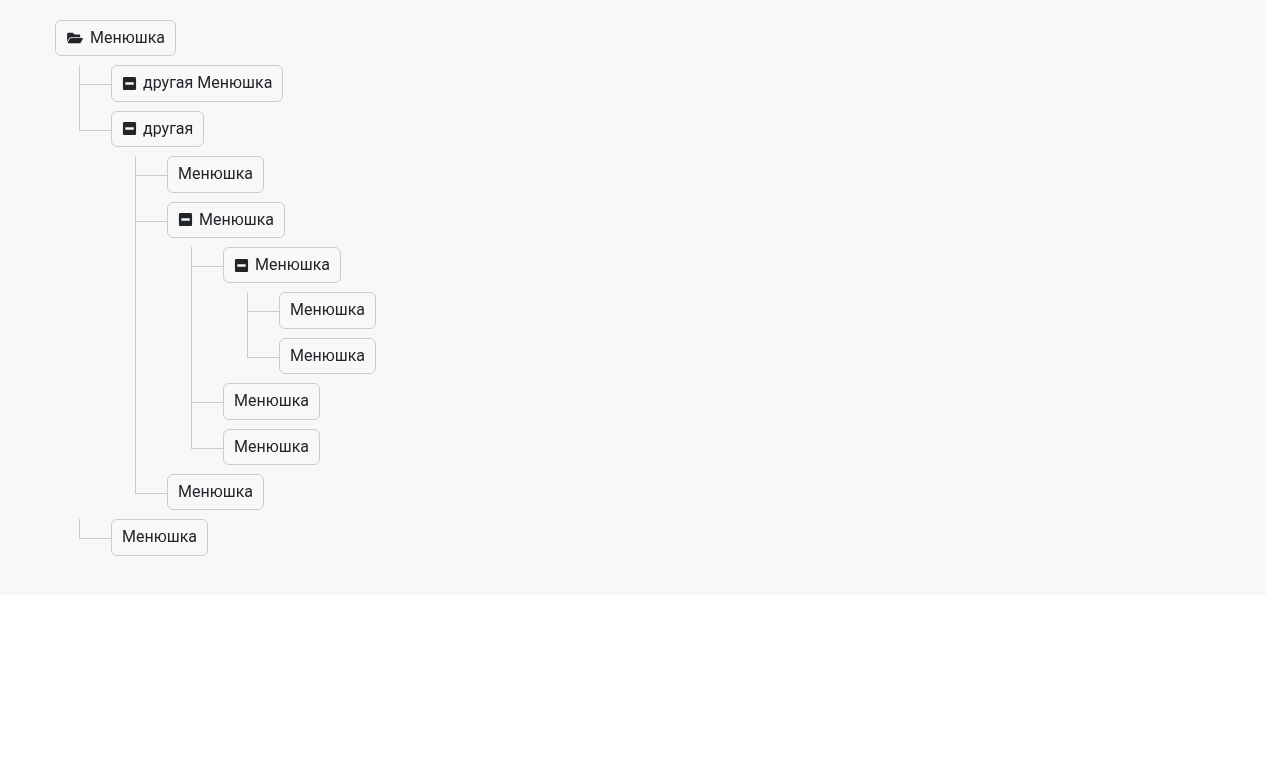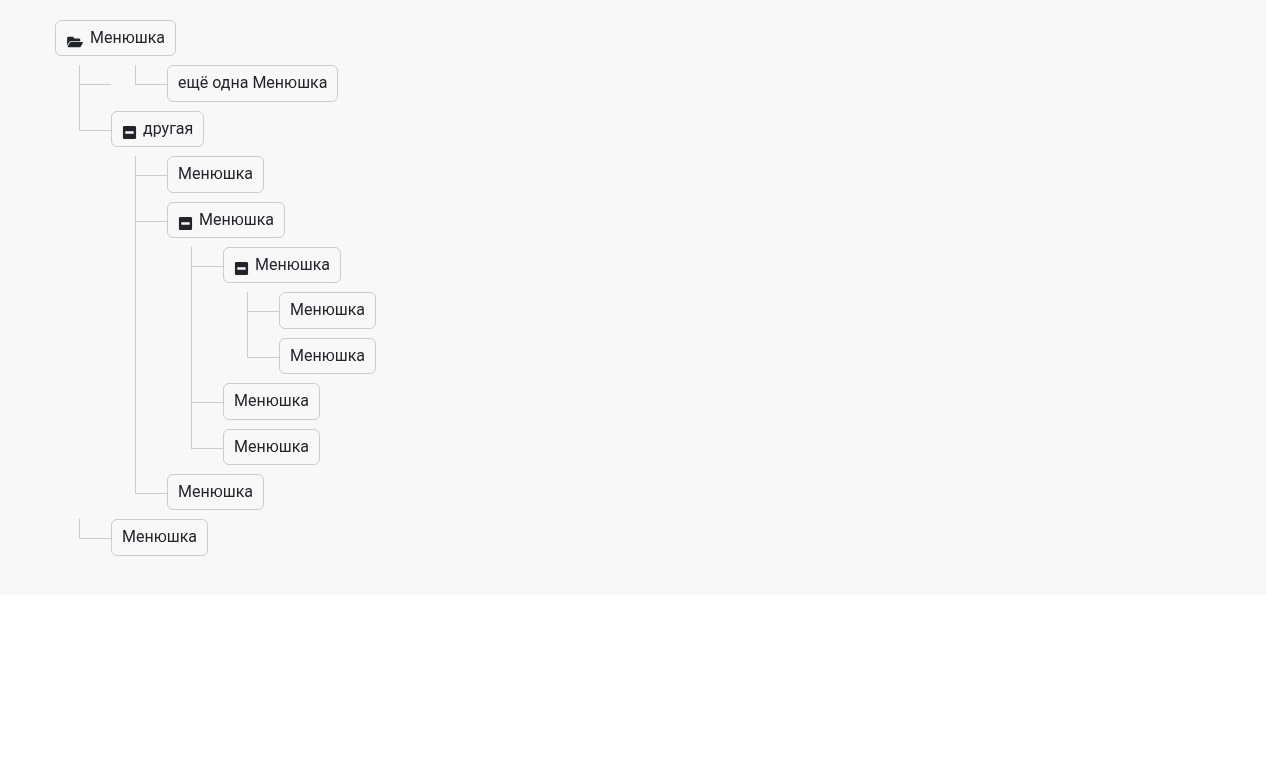--- a/index.html
+++ b/index.html
@@ -55,21 +55,21 @@
   ul.tree li:last-child::before {
     height: 19px;
   }
   
   ul.tree > li::before,
   ul.tree > li::after {
     display: none;
   }
   .node {
     display: inline-flex;
-    align-items: flex-end;
+    align-items: center;
     border: 1px solid #ccc;
     border-radius: 6px;
     padding: 6px 10px;
     background: #f8f8f8;
     margin: 0 0 9px 0;
     font-size: 16px;
     line-height: 1.4;
     cursor: pointer;
     vertical-align: top;
   }
@@ -87,25 +87,28 @@
 <div class="tree-container">
   <ul class="tree" id="tree-root">
       <li><span class="node">
           <span class="icon">
             <svg width="18" height="14" viewBox="0 0 576 512" fill="#212529">
               <path d="M572.694 292.093L500.27 416.248A63.997 63.997 0 0 1 444.989 448H45.025c-18.523 0-30.064-20.093-20.731-36.093l72.424-124.155A64 64 0 0 1 152 256h399.964c18.523 0 30.064 20.093 20.73 36.093zM152 224h328v-48c0-26.51-21.49-48-48-48H272l-64-64H48C21.49 64 0 85.49 0 112v278.046l69.077-118.418C86.214 242.25 117.989 224 152 224z"></path>
             </svg>
           </span>
           <span>Менюшка</span>
         </span><ul>
-          <li><ul>
-              <li><span class="node node-leaf">
-                  <span>ещё одна Менюшка</span>
-                </span></li>
-            </ul></li>
+          <li><span class="node">
+              <span class="icon">
+                <svg width="15" height="15" viewBox="0 0 448 512" fill="#212529">
+                  <path d="M400 32H48C21.5 32 0 53.5 0 80v352c0 26.5 21.5 48 48 48h352c26.5 0 48-21.5 48-48V80c0-26.5-21.5-48-48-48zM92 296c-6.6 0-12-5.4-12-12v-56c0-6.6 5.4-12 12-12h264c6.6 0 12 5.4 12 12v56c0 6.6-5.4 12-12 12H92z"></path>
+                </svg>
+              </span>
+              <span>другая Менюшка</span>
+            </span></li>
           <li><span class="node">
               <span class="icon">
                 <svg width="15" height="15" viewBox="0 0 448 512" fill="#212529">
                   <path d="M400 32H48C21.5 32 0 53.5 0 80v352c0 26.5 21.5 48 48 48h352c26.5 0 48-21.5 48-48V80c0-26.5-21.5-48-48-48zM92 296c-6.6 0-12-5.4-12-12v-56c0-6.6 5.4-12 12-12h264c6.6 0 12 5.4 12 12v56c0 6.6-5.4 12-12 12H92z"></path>
                 </svg>
               </span>
               <span>другая</span>
             </span><ul>
               <li><span class="node node-leaf">
                   <span>Менюшка</span>

